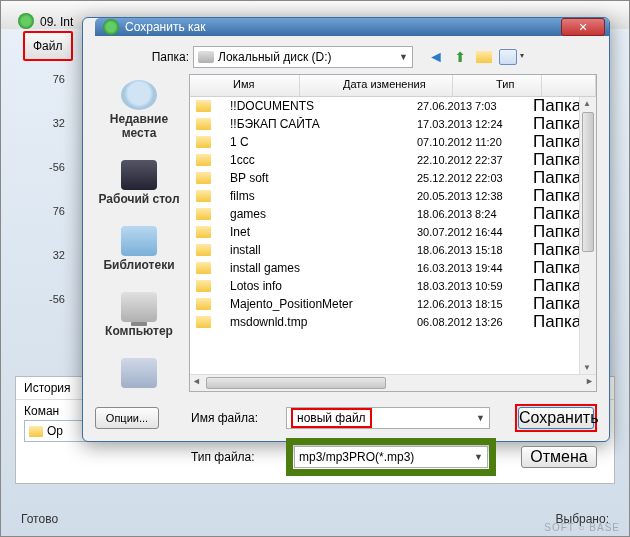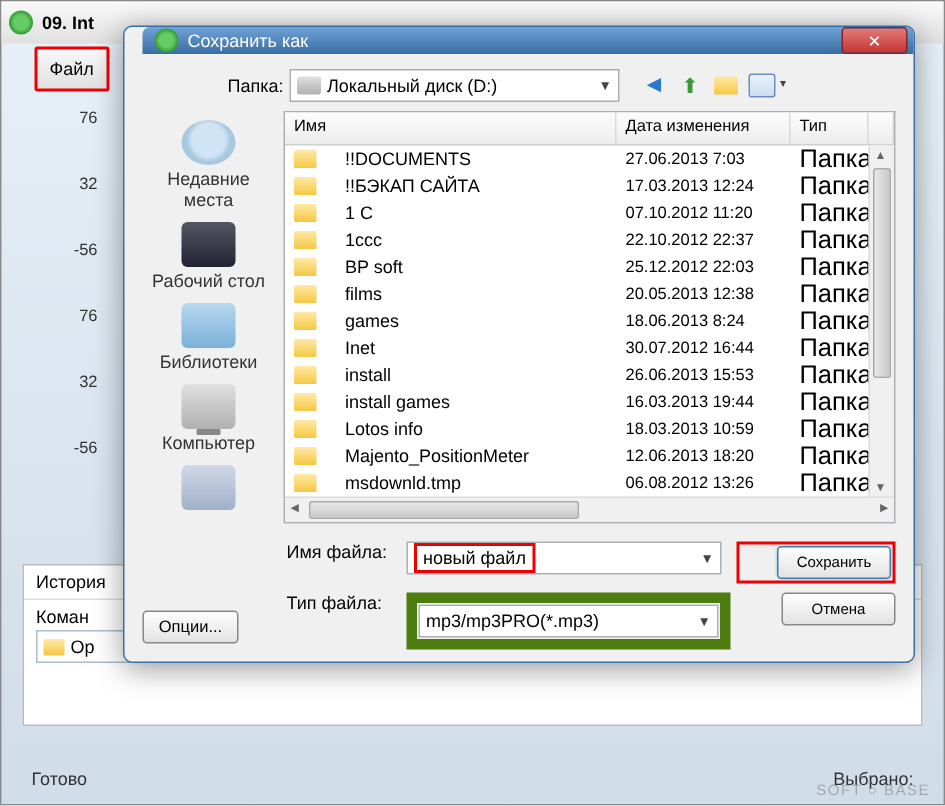--- a/index.html
+++ b/index.html
@@ -1,19 +1,19 @@
 <!DOCTYPE html>
 <html><head>
 <meta charset="utf-8">
 <style>
 * { box-sizing: border-box; margin: 0; padding: 0; font-family: 'Segoe UI', Tahoma, sans-serif; font-size: 12px; }
 body { background: #fff; width: 630px; height: 537px; position: relative; overflow: hidden; }
 
 .bg-window { position: absolute; top: 0; left: 0; width: 630px; height: 537px; background: linear-gradient(#e8f0f8, #d0dce8); border: 1px solid #888; }
-.bg-titlebar { height: 28px; background: linear-gradient(#fafafa, #e0e0e0); display: flex; align-items: center; padding: 0 5px; gap: 6px; font-weight: bold; }
+.bg-titlebar { height: 28px; background: linear-gradient(#fafafa, #e0e0e0); display: flex; align-items: flex-end; padding: 0 17px; gap: 6px; }
 .bg-icon { width: 16px; height: 16px; background: radial-gradient(circle, #6c6 40%, #393 70%); border-radius: 50%; }
 .bg-file-btn { position: absolute; top: 30px; left: 22px; border: 2px solid #e00; padding: 6px 8px; background: linear-gradient(#f8f8f8,#e0e0e0); border-radius: 2px; }
 .bg-left { position: absolute; top: 56px; left: 22px; width: 48px; }
 .bg-left-item { height: 44px; display: flex; align-items: center; justify-content: flex-end; padding-right: 6px; color: #333; font-size: 11px; }
 .bg-bottom-panel { position: absolute; top: 375px; left: 14px; right: 14px; height: 108px; background: #fff; border: 1px solid #bbb; }
 .bg-history { padding: 4px 8px; border-bottom: 1px solid #ddd; }
 .bg-commands { padding: 4px 8px; }
 .bg-cmd-input { width: 100%; height: 22px; border: 1px solid #abc; margin-top: 2px; background: #fff; display: flex; align-items: center; padding: 0 4px; gap: 4px; }
 .bg-folder-icon { width: 14px; height: 11px; background: linear-gradient(#ffe9a8,#f5c842); border-radius: 1px; }
 .bg-status { position: absolute; bottom: 6px; left: 14px; right: 14px; height: 18px; display: flex; justify-content: space-between; padding: 0 6px; color: #333; font-size: 11px; }
@@ -32,33 +32,33 @@
 .dropdown-arrow { margin-left: auto; font-size: 9px; color: #444; }
 .toolbar-icons { display: flex; gap: 6px; margin-left: 10px; }
 .tbi { width: 18px; height: 18px; display: flex; align-items: center; justify-content: center; cursor: pointer; }
 .tbi-back { color: #2a7ad0; font-size: 16px; }
 .tbi-up { color: #3a9a3a; font-size: 14px; }
 .tbi-new { width: 16px; height: 12px; background: linear-gradient(#ffe9a8,#f5c842); border-radius: 1px; }
 .tbi-view { width: 18px; height: 16px; border: 1px solid #6c8cc4; background: linear-gradient(#eaf2fb,#cdddf1); border-radius: 2px; position: relative; }
 .tbi-view::after { content: '▾'; position: absolute; right: -8px; top: 1px; font-size: 8px; color: #444; }
 
 .main-area { display: flex; flex: 1; gap: 6px; min-height: 0; }
-.sidebar { width: 88px; display: flex; flex-direction: column; gap: 4px; padding-top: 4px; }
+.sidebar { width: 88px; display: flex; flex-direction: column; gap: 16px; padding-top: 4px; font-weight: bold; }
 .sb-item { display: flex; flex-direction: column; align-items: center; gap: 2px; padding: 2px; text-align: center; font-size: 11px; color: #333; cursor: pointer; }
 .sb-icon { width: 36px; height: 30px; border-radius: 4px; }
 .sb-recent { background: radial-gradient(circle at 50% 45%, #d0e4f5 45%, #a8c8e0 60%); border-radius: 50%; }
 .sb-desktop { background: linear-gradient(#556,#223); }
 .sb-libs { background: linear-gradient(#b8d8f0,#7ab0d8); }
 .sb-computer { background: linear-gradient(#e0e0e0,#b0b0b0); border-radius: 4px; position: relative; }
 .sb-computer::after { content:''; position:absolute; bottom:-4px; left:10px; width:16px; height:4px; background:#888; border-radius:1px; }
 .sb-network { background: linear-gradient(#d0d8e8,#a0b0c8); border-radius: 4px; position: relative; }
 
 .file-panel { flex: 1; display: flex; flex-direction: column; border: 1px solid #abadb3; background: #fff; min-height: 0; }
 .file-header { height: 22px; background: linear-gradient(#fdfdfd,#ececec); border-bottom: 1px solid #d0d0d0; display: flex; }
-.file-header div { padding: 3px 6px; border-right: 1px solid #d8d8d8; font-size: 11px; }
+.file-header div { padding: 3px 6px; border-right: 1px solid #d8d8d8; font-size: 11px; margin-left: 37px; }
 .col-name { flex: 1; }
 .col-date { width: 116px; }
 .col-type { width: 52px; }
 .col-scroll { width: 17px; border-right: none; }
 .file-list { flex: 1; overflow: hidden; }
 .file-row { height: 18px; display: flex; align-items: center; }
 .cell-name { flex: 1; display: flex; align-items: center; gap: 19px; padding-left: 6px; font-size: 11px; white-space: nowrap; overflow: hidden; }
 .folder-ico { width: 15px; height: 12px; background: linear-gradient(#ffe9a8,#f5c842); border-radius: 1px; flex-shrink: 0; }
 .cell-date { width: 116px; padding-left: 6px; font-size: 11px; }
 .cell-type { width: 52px; padding-left: 6px; font-size: 17px; }
@@ -66,26 +66,26 @@
 .hscroll { height: 17px; background: #f0f0f0; border-top: 1px solid #ddd; position: relative; }
 .hscroll::before { content:'◄'; position:absolute; left:2px; top:1px; font-size:9px; color:#666; }
 .hscroll::after { content:'►'; position:absolute; right:2px; top:1px; font-size:9px; color:#666; }
 .hscroll-thumb { position: absolute; left: 16px; top: 2px; width: 180px; height: 12px; background: linear-gradient(#e8e8e8,#c8c8c8); border: 1px solid #aaa; border-radius: 2px; }
 .vscroll { position: absolute; right: 0; top: 22px; bottom: 17px; width: 17px; background: #f0f0f0; border-left: 1px solid #ddd; }
 .vscroll::before { content:'▲'; position:absolute; top:2px; left:3px; font-size:8px; color:#666; }
 .vscroll::after { content:'▼'; position:absolute; bottom:2px; left:3px; font-size:8px; color:#666; }
 .vscroll-thumb { position: absolute; top: 15px; left: 2px; width: 12px; height: 140px; background: linear-gradient(90deg,#e8e8e8,#c8c8c8); border: 1px solid #aaa; border-radius: 2px; }
 
 .bottom-rows { margin-left: 96px; display: flex; flex-direction: column; gap: 6px; margin-top: 6px; }
-.form-row { display: flex; gap: 10px; }
+.form-row { display: flex; align-items: center; gap: 25px; }
 .form-label { width: 70px; text-align: left; }
 .form-input { flex: 1; height: 22px; border: 1px solid #abadb3; background: #fff; padding: 0 4px; display: flex; align-items: center; position: relative; }
 .form-input .dropdown-arrow { margin-left: auto; }
 .red-border { border: 2px solid #e00 !important; }
-.btn { width: 76px; height: 22px; background: linear-gradient(#fdfdfd,#e3e3e3); border: 1px solid #888; border-radius: 3px; cursor: pointer; font-size: 10px; margin-left: 24px; }
+.btn { width: 76px; height: 22px; background: linear-gradient(#fdfdfd,#e3e3e3); border: 1px solid #888; border-radius: 3px; cursor: pointer; font-size: 16px; }
 .btn-default { border: 1px solid #3c7fb1; box-shadow: 0 0 2px #7ab8e0; }
 .options-btn { position: absolute; bottom: 12px; left: 12px; width: 64px; height: 22px; background: linear-gradient(#fdfdfd,#e3e3e3); border: 1px solid #888; border-radius: 3px; cursor: pointer; font-size: 11px; }
 
 .filename-highlight { background: #fff; padding: 0 2px; }
 .filetype-wrap { border: 7px solid #4d7c0f; padding: 1px; display: inline-flex; }
 
 .watermark { position: absolute; bottom: 4px; right: 10px; color: #888; font-size: 10px; letter-spacing: 1px; opacity: 0.6; }
 </style>
 </head>
 <body>
@@ -248,21 +248,21 @@
               </div>
               <div class="cell-date">30.07.2012 16:44</div>
               <div class="cell-type">Папка</div>
               <div class="cell-scrollgap"></div>
             </div>
             <div class="file-row">
               <div class="cell-name">
                 <div class="folder-ico"></div>
                 <span>install</span>
               </div>
-              <div class="cell-date">26.06.2013 15:53</div>
+              <div class="cell-date">18.06.2013 15:18</div>
               <div class="cell-type">Папка</div>
               <div class="cell-scrollgap"></div>
             </div>
             <div class="file-row">
               <div class="cell-name">
                 <div class="folder-ico"></div>
                 <span>install games</span>
               </div>
               <div class="cell-date">16.03.2013 19:44</div>
               <div class="cell-type">Папка</div>
@@ -275,21 +275,21 @@
               </div>
               <div class="cell-date">18.03.2013 10:59</div>
               <div class="cell-type">Папка</div>
               <div class="cell-scrollgap"></div>
             </div>
             <div class="file-row">
               <div class="cell-name">
                 <div class="folder-ico"></div>
                 <span>Majento_PositionMeter</span>
               </div>
-              <div class="cell-date">12.06.2013 18:20</div>
+              <div class="cell-date">12.06.2013 18:15</div>
               <div class="cell-type">Папка</div>
               <div class="cell-scrollgap"></div>
             </div>
             <div class="file-row">
               <div class="cell-name">
                 <div class="folder-ico"></div>
                 <span>msdownld.tmp</span>
               </div>
               <div class="cell-date">06.08.2012 13:26</div>
               <div class="cell-type">Папка</div>

